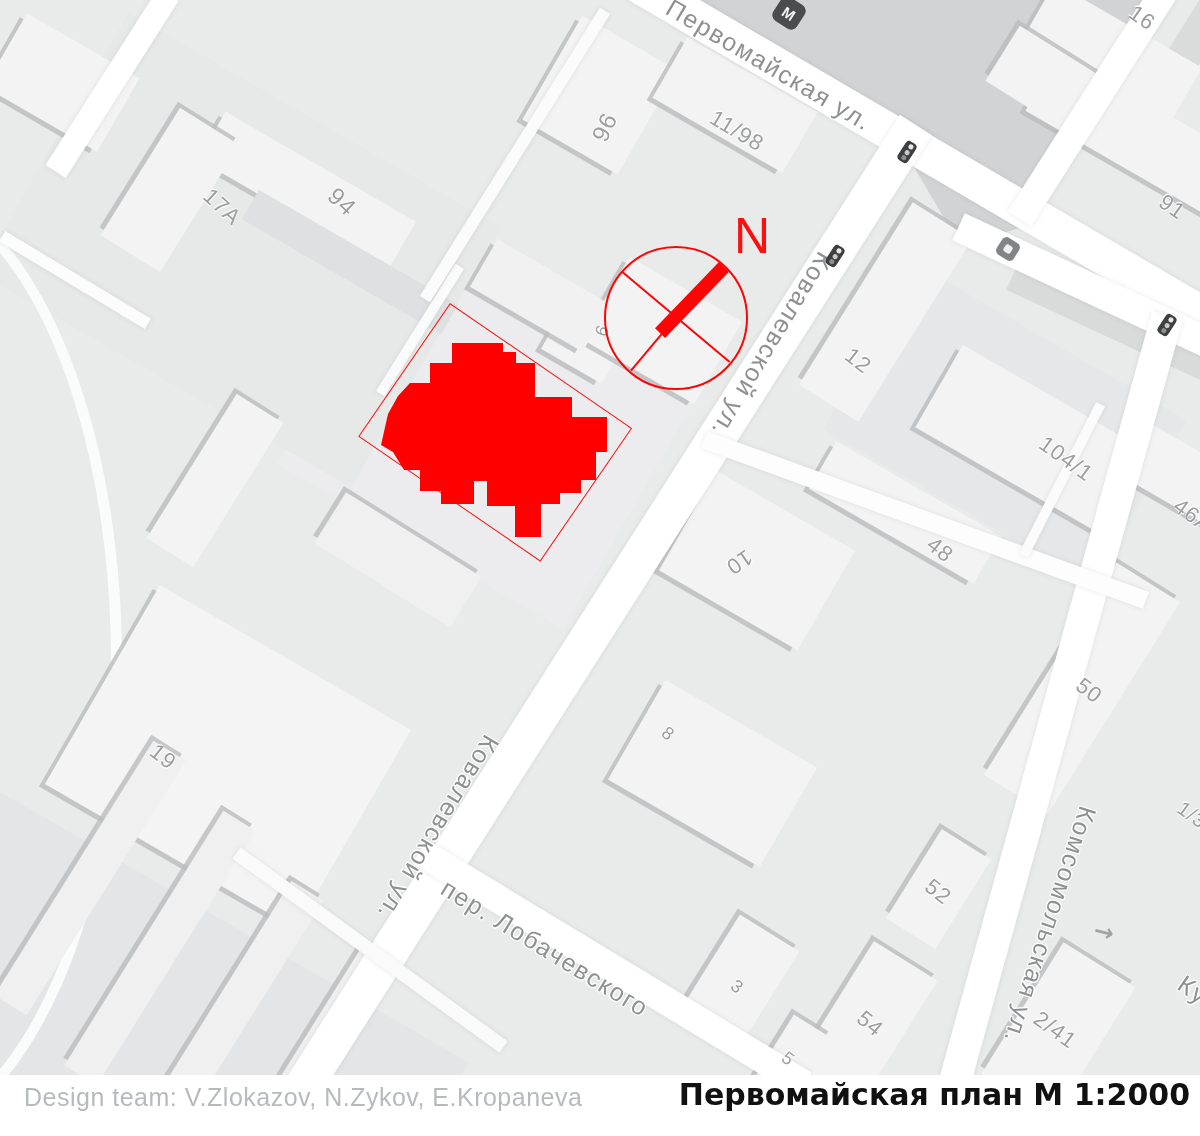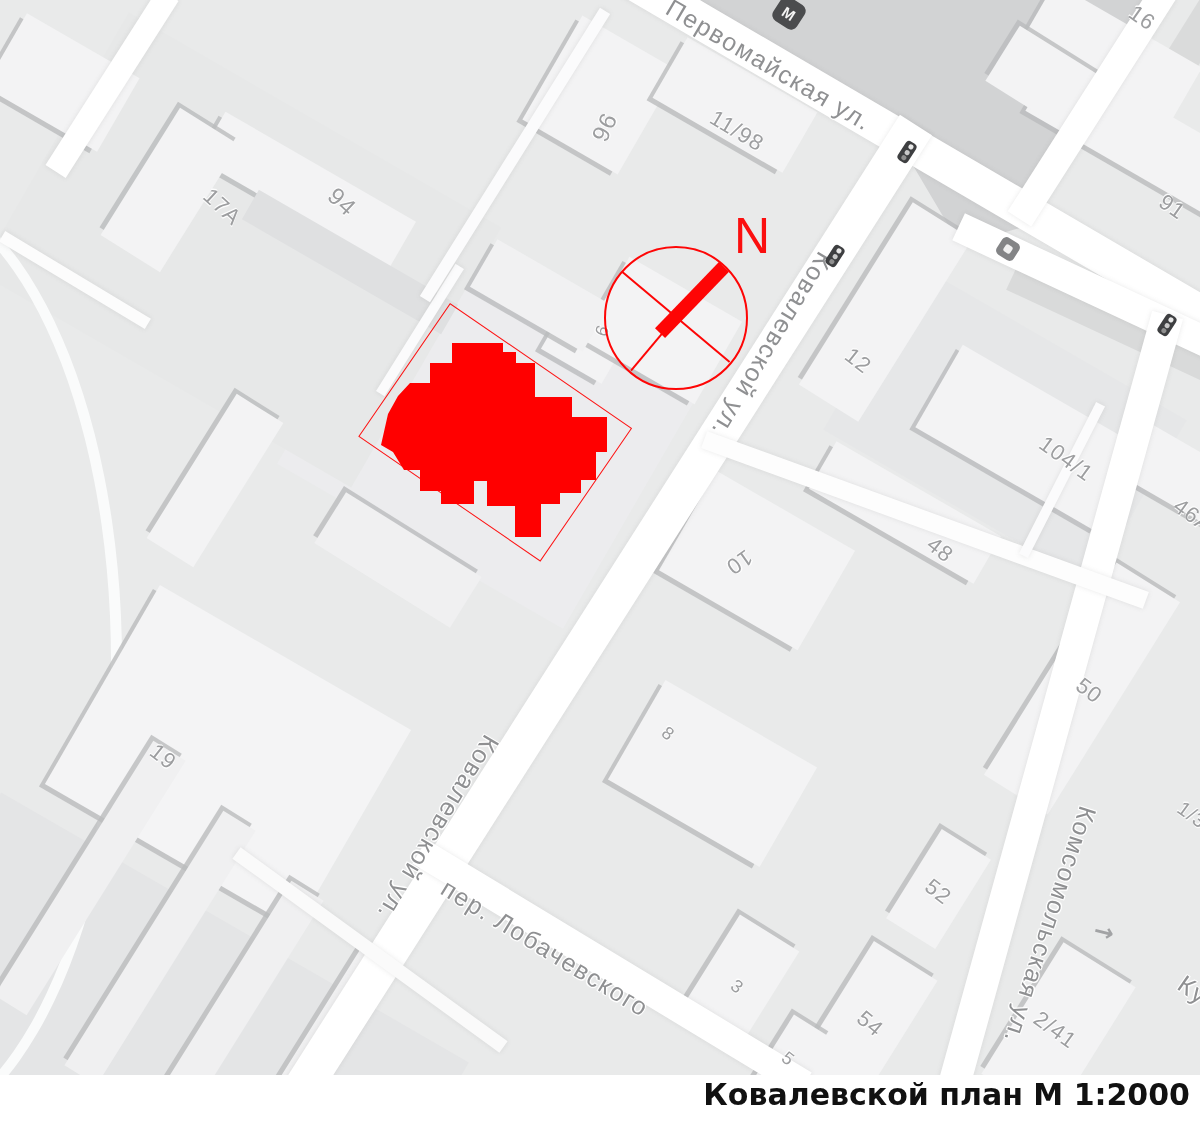--- a/index.html
+++ b/index.html
@@ -153,15 +153,16 @@
         <div class="dot"></div>
       </div>
       <div class="icon icon-tl" style="left: 1167px; top: 325px; transform: translate(-50%, -50%) rotate(33deg);">
         <div class="d" style="background: rgb(232, 232, 232);"></div>
         <div class="d" style="background: rgb(201, 201, 201);"></div>
         <div class="d" style="background: rgb(143, 143, 143);"></div>
       </div>
       <div class="icon icon-arrow" style="left: 1104px; top: 932px; transform: translate(-50%, -50%) rotate(14deg);">→</div>
     </div>
   <div class="footer">
-    <div class="plan-title">Ковалевской план М 1:2000</div>
+    <div class="design-team">Design team: V.Zlokazov, N.Zykov, E.Kropaneva</div>
+    <div class="plan-title">Первомайская план М 1:2000</div>
   </div>
 </div>
 
 </body></html>

